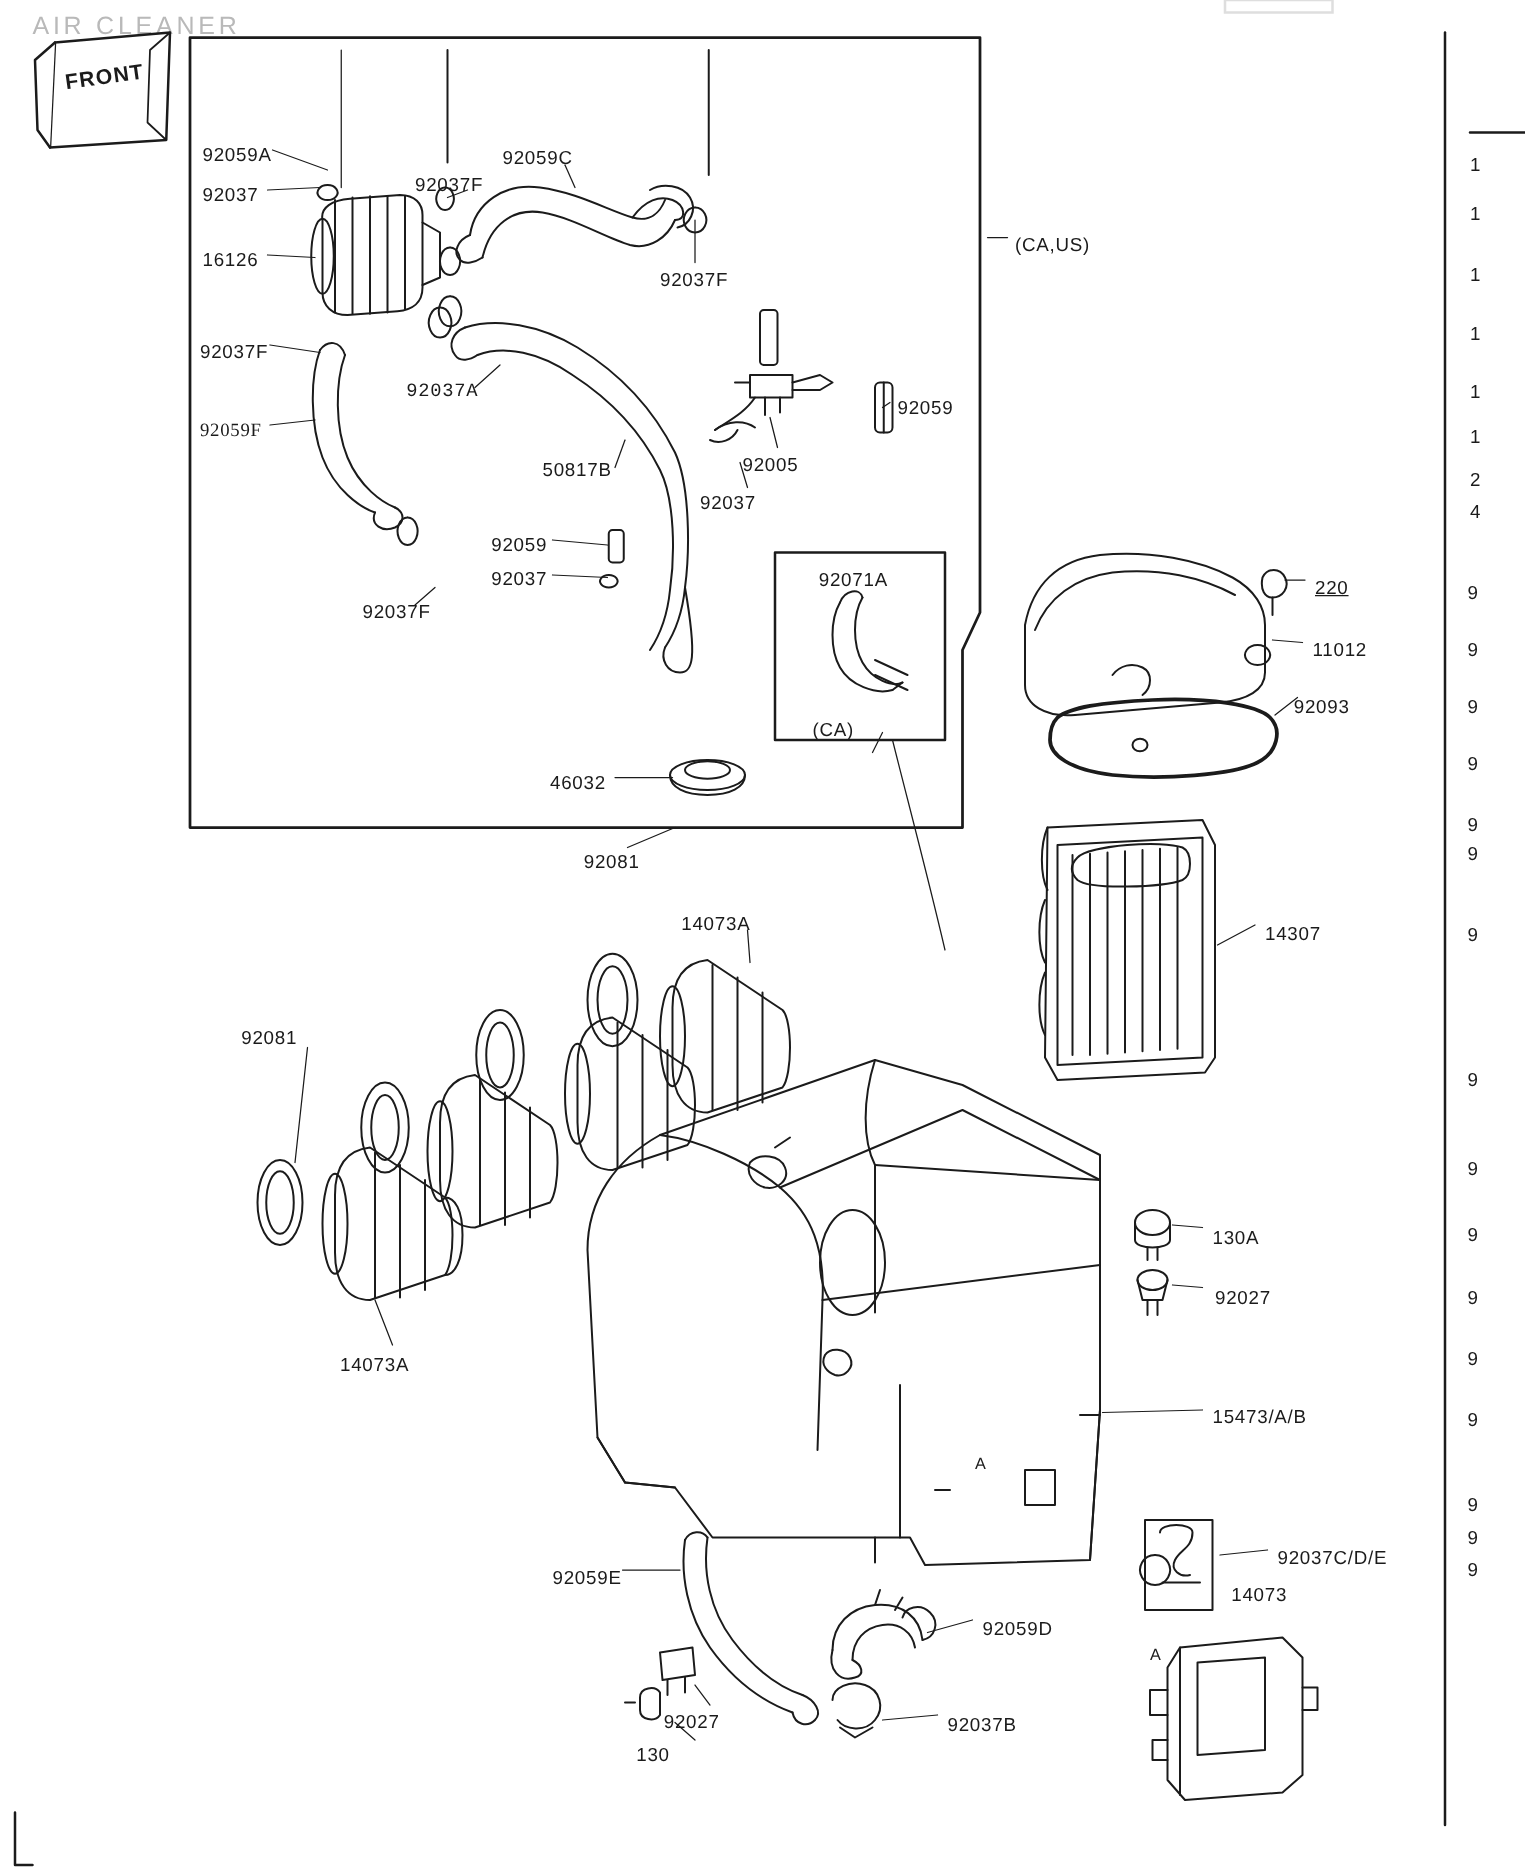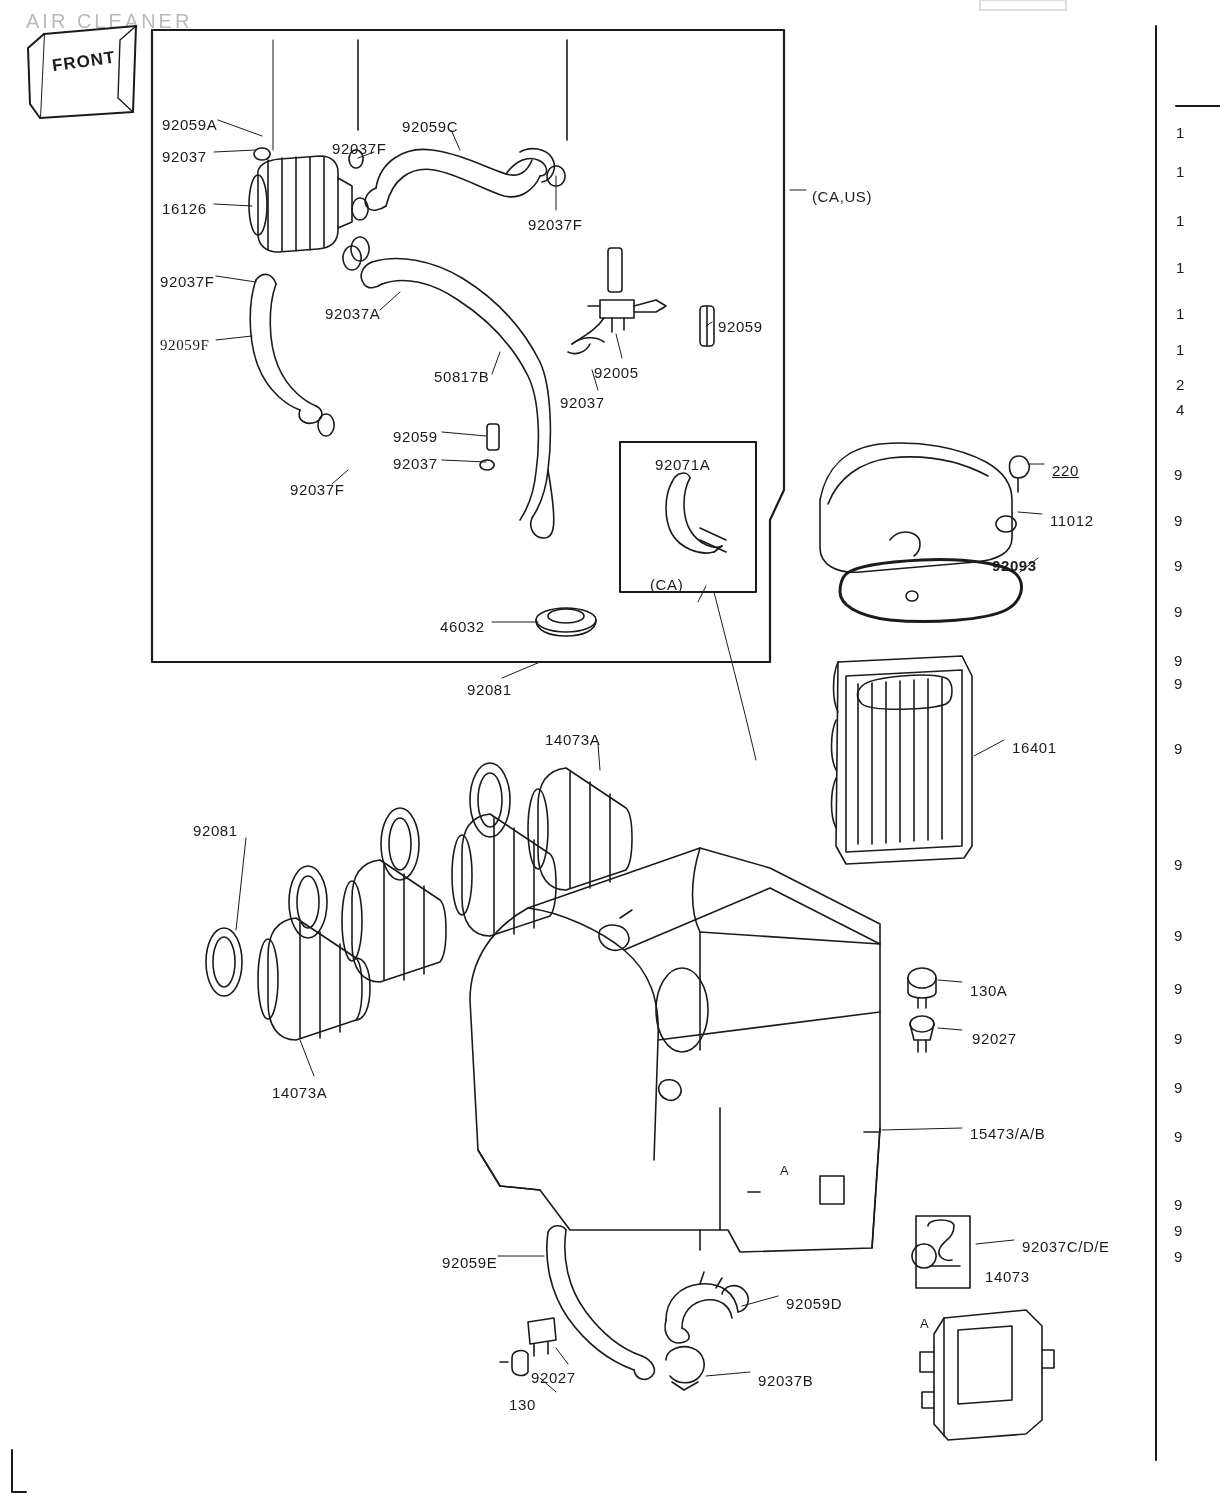--- a/index.html
+++ b/index.html
@@ -297,40 +297,40 @@
   <div class="lbl big" style="left:52px;top:52px;transform:rotate(-8deg);font-weight:bold;letter-spacing:1px;">FRONT</div>
 
   <div class="lbl" style="left:162px;top:116px;">92059A</div>
   <div class="lbl" style="left:162px;top:148px;">92037</div>
   <div class="lbl" style="left:162px;top:200px;">16126</div>
   <div class="lbl" style="left:160px;top:273px;">92037F</div>
   <div class="lbl" style="left:160px;top:337px;font-family:Liberation Serif, serif;">92059F</div>
   <div class="lbl" style="left:332px;top:140px;">92037F</div>
   <div class="lbl" style="left:402px;top:118px;">92059C</div>
   <div class="lbl" style="left:528px;top:216px;">92037F</div>
-  <div class="lbl" style="left:325px;top:305px;">92037A</div>
+  <div class="lbl" style="left:325px;top:305px;font-family:Liberation Mono, monospace;">92037A</div>
   <div class="lbl" style="left:434px;top:368px;">50817B</div>
   <div class="lbl" style="left:560px;top:394px;">92037</div>
   <div class="lbl" style="left:594px;top:364px;">92005</div>
   <div class="lbl" style="left:718px;top:318px;">92059</div>
   <div class="lbl" style="left:812px;top:188px;">(CA,US)</div>
   <div class="lbl" style="left:393px;top:428px;">92059</div>
   <div class="lbl" style="left:393px;top:455px;">92037</div>
   <div class="lbl" style="left:290px;top:481px;">92037F</div>
   <div class="lbl" style="left:655px;top:456px;">92071A</div>
   <div class="lbl" style="left:650px;top:576px;">(CA)</div>
   <div class="lbl" style="left:440px;top:618px;">46032</div>
   <div class="lbl" style="left:467px;top:681px;">92081</div>
   <div class="lbl" style="left:545px;top:731px;">14073A</div>
   <div class="lbl" style="left:193px;top:822px;">92081</div>
   <div class="lbl" style="left:272px;top:1084px;">14073A</div>
   <div class="lbl" style="left:1052px;top:462px;text-decoration:underline;">220</div>
   <div class="lbl" style="left:1050px;top:512px;">11012</div>
-  <div class="lbl" style="left:992px;top:557px;font-weight:bold;">92093</div>
-  <div class="lbl" style="left:1012px;top:739px;">16401</div>
+  <div class="lbl" style="left:1035px;top:557px;">92093</div>
+  <div class="lbl" style="left:1012px;top:739px;">14307</div>
   <div class="lbl" style="left:970px;top:982px;">130A</div>
   <div class="lbl" style="left:972px;top:1030px;">92027</div>
   <div class="lbl" style="left:970px;top:1125px;">15473/A/B</div>
   <div class="lbl" style="left:1022px;top:1238px;">92037C/D/E</div>
   <div class="lbl" style="left:985px;top:1268px;">14073</div>
   <div class="lbl" style="left:442px;top:1254px;">92059E</div>
   <div class="lbl" style="left:531px;top:1369px;">92027</div>
   <div class="lbl" style="left:509px;top:1396px;">130</div>
   <div class="lbl" style="left:786px;top:1295px;">92059D</div>
   <div class="lbl" style="left:758px;top:1372px;">92037B</div>

